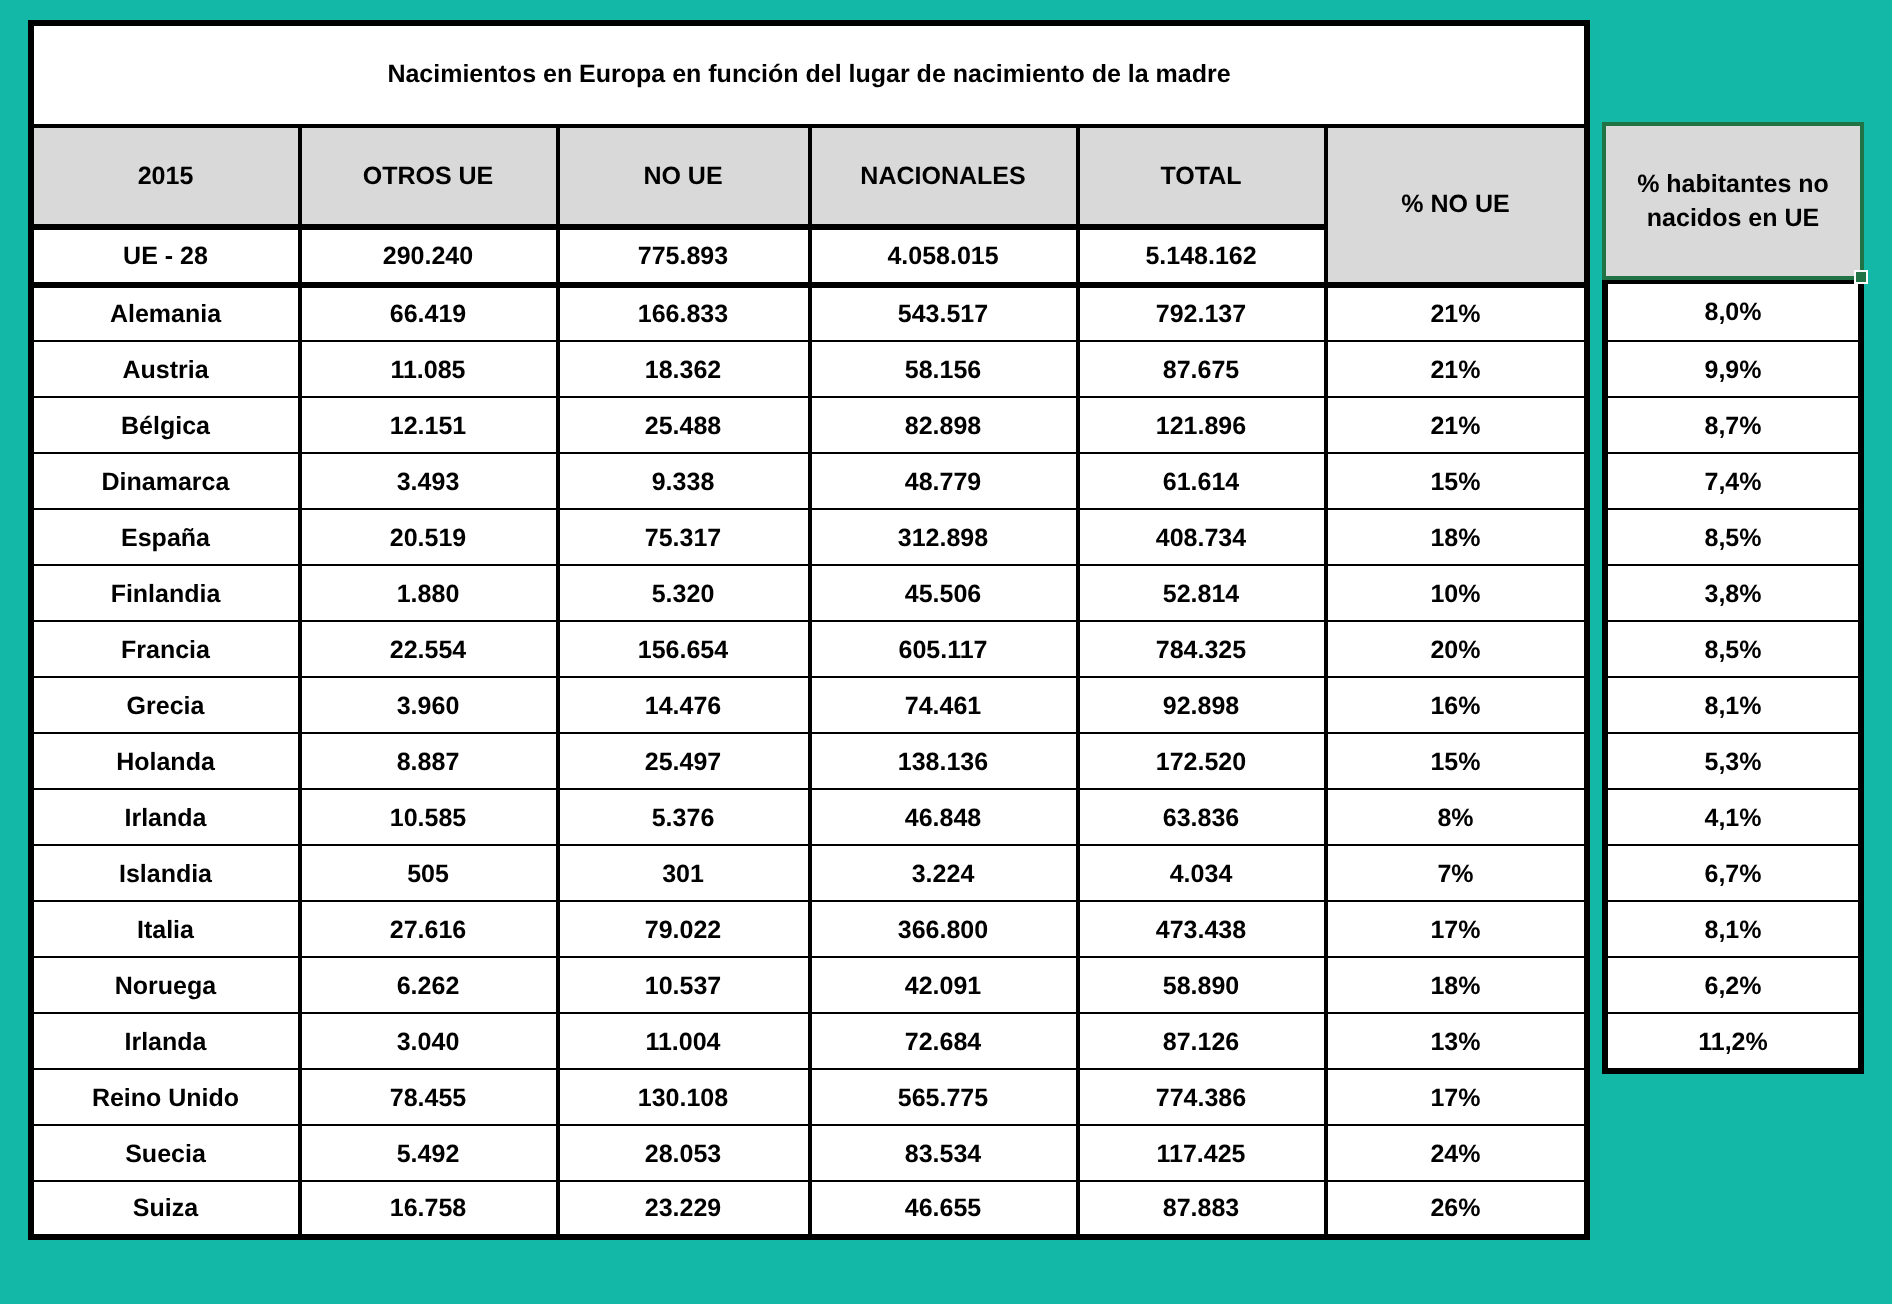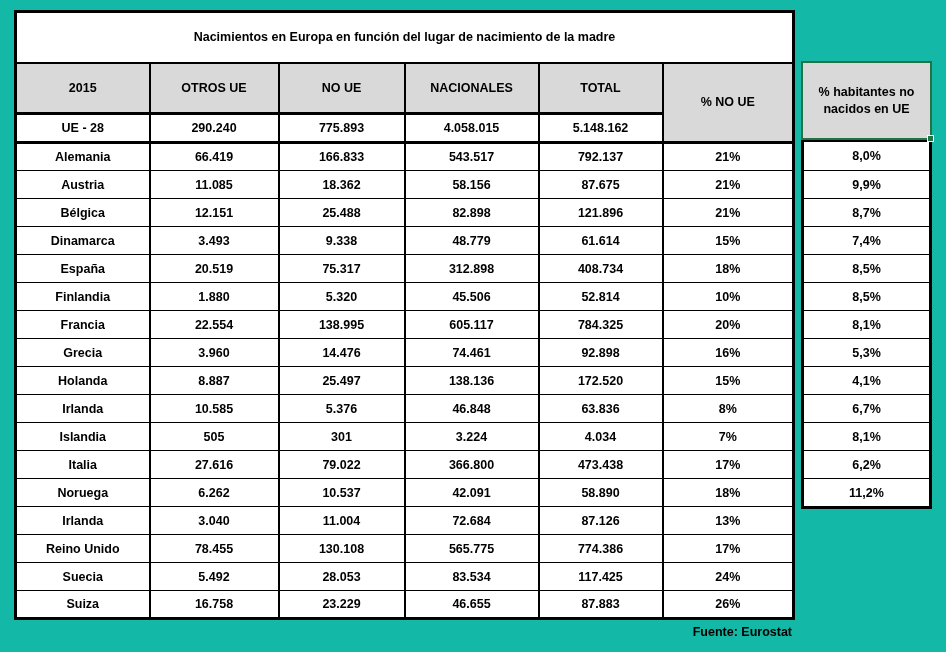--- a/index.html
+++ b/index.html
@@ -194,21 +194,21 @@
           <td class="country">Finlandia</td>
           <td>1.880</td>
           <td>5.320</td>
           <td>45.506</td>
           <td>52.814</td>
           <td>10%</td>
         </tr>
         <tr class="data-row">
           <td class="country">Francia</td>
           <td>22.554</td>
-          <td>138.995</td>
+          <td>156.654</td>
           <td>605.117</td>
           <td>784.325</td>
           <td>20%</td>
         </tr>
         <tr class="data-row">
           <td class="country">Grecia</td>
           <td>3.960</td>
           <td>14.476</td>
           <td>74.461</td>
           <td>92.898</td>
@@ -290,26 +290,26 @@
   </table>
 
   <div class="side-col">
     <div class="side-header">% habitantes no nacidos en UE<span class="fill-handle"></span></div>
     <div class="side-values">
         <div class="side-cell">8,0%</div>
         <div class="side-cell">9,9%</div>
         <div class="side-cell">8,7%</div>
         <div class="side-cell">7,4%</div>
         <div class="side-cell">8,5%</div>
+        <div class="side-cell">3,8%</div>
         <div class="side-cell">8,5%</div>
         <div class="side-cell">8,1%</div>
         <div class="side-cell">5,3%</div>
         <div class="side-cell">4,1%</div>
         <div class="side-cell">6,7%</div>
         <div class="side-cell">8,1%</div>
         <div class="side-cell">6,2%</div>
         <div class="side-cell">11,2%</div>
       </div>
   </div>
 
-  <div class="source">Fuente: Eurostat</div>
 
 </div>
 
 </body></html>

